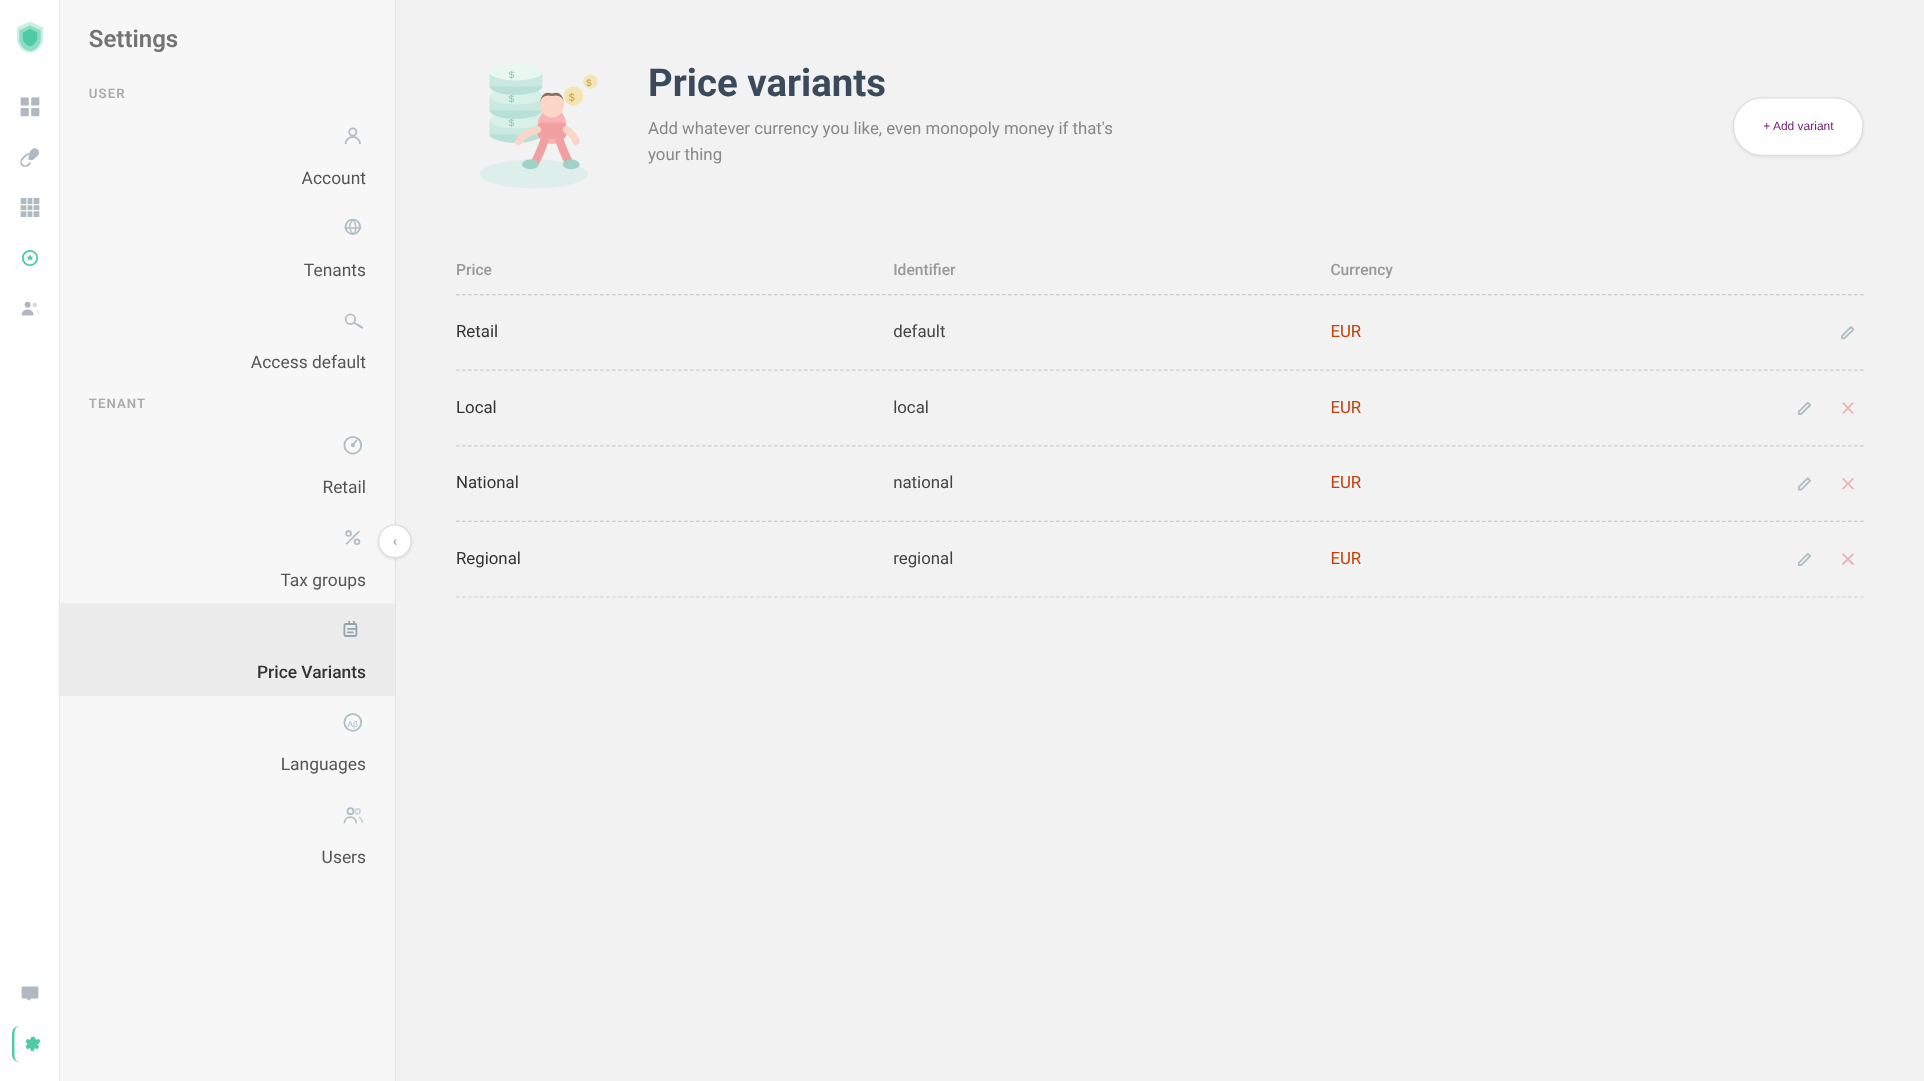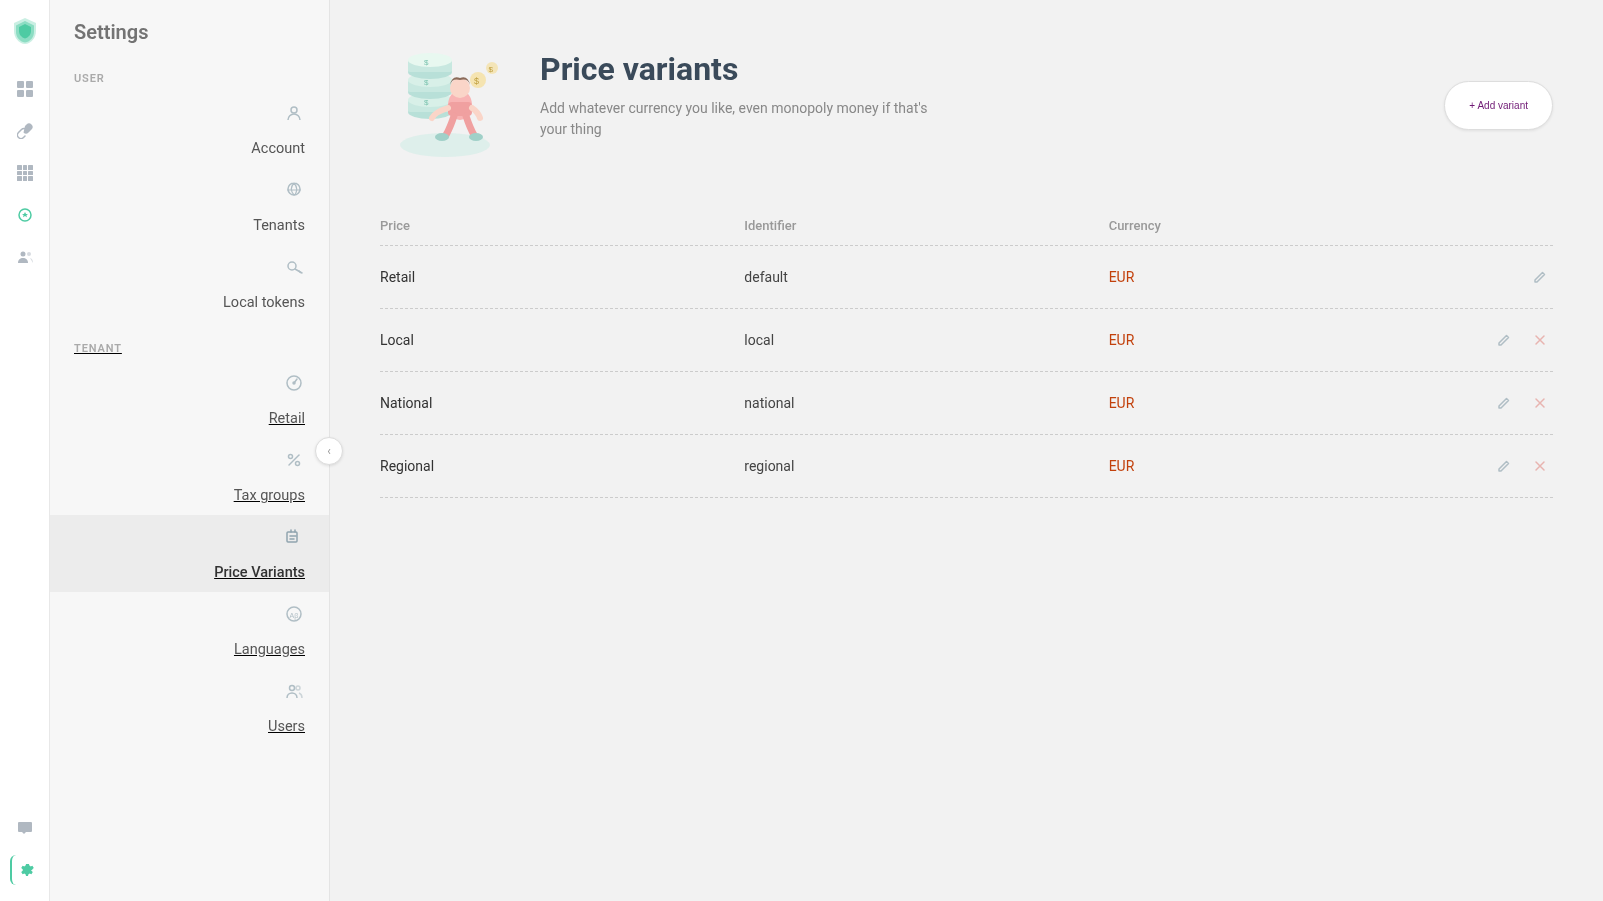--- a/index.html
+++ b/index.html
@@ -326,25 +326,25 @@
     </div>
 
     <div class="sidebar-item">
       <span class="item-icon">
         <svg width="18" height="18" viewBox="0 0 18 18" fill="none" stroke="currentColor" stroke-width="1.5">
           <circle cx="7" cy="8" r="4"></circle>
           <path d="M10 11l7 4" stroke-linecap="round"></path>
           <path d="M14 13l1.5 1.5" stroke-linecap="round"></path>
         </svg>
       </span>
-      <span>Local tokens</span>
-    </div>
-  </div>
-
-  <div style="margin-top: 12px; text-decoration: underline;">
+      <span>Access default</span>
+    </div>
+  </div>
+
+  <div style="">
     <div class="sidebar-section-label">TENANT</div>
 
     <div class="sidebar-item">
       <span class="item-icon">
         <svg width="18" height="18" viewBox="0 0 18 18" fill="none" stroke="currentColor" stroke-width="1.5">
           <circle cx="9" cy="9" r="7"></circle>
           <path d="M9 9l3-4" stroke-linecap="round"></path>
           <circle cx="9" cy="9" r="1" fill="currentColor"></circle>
         </svg>
       </span>

